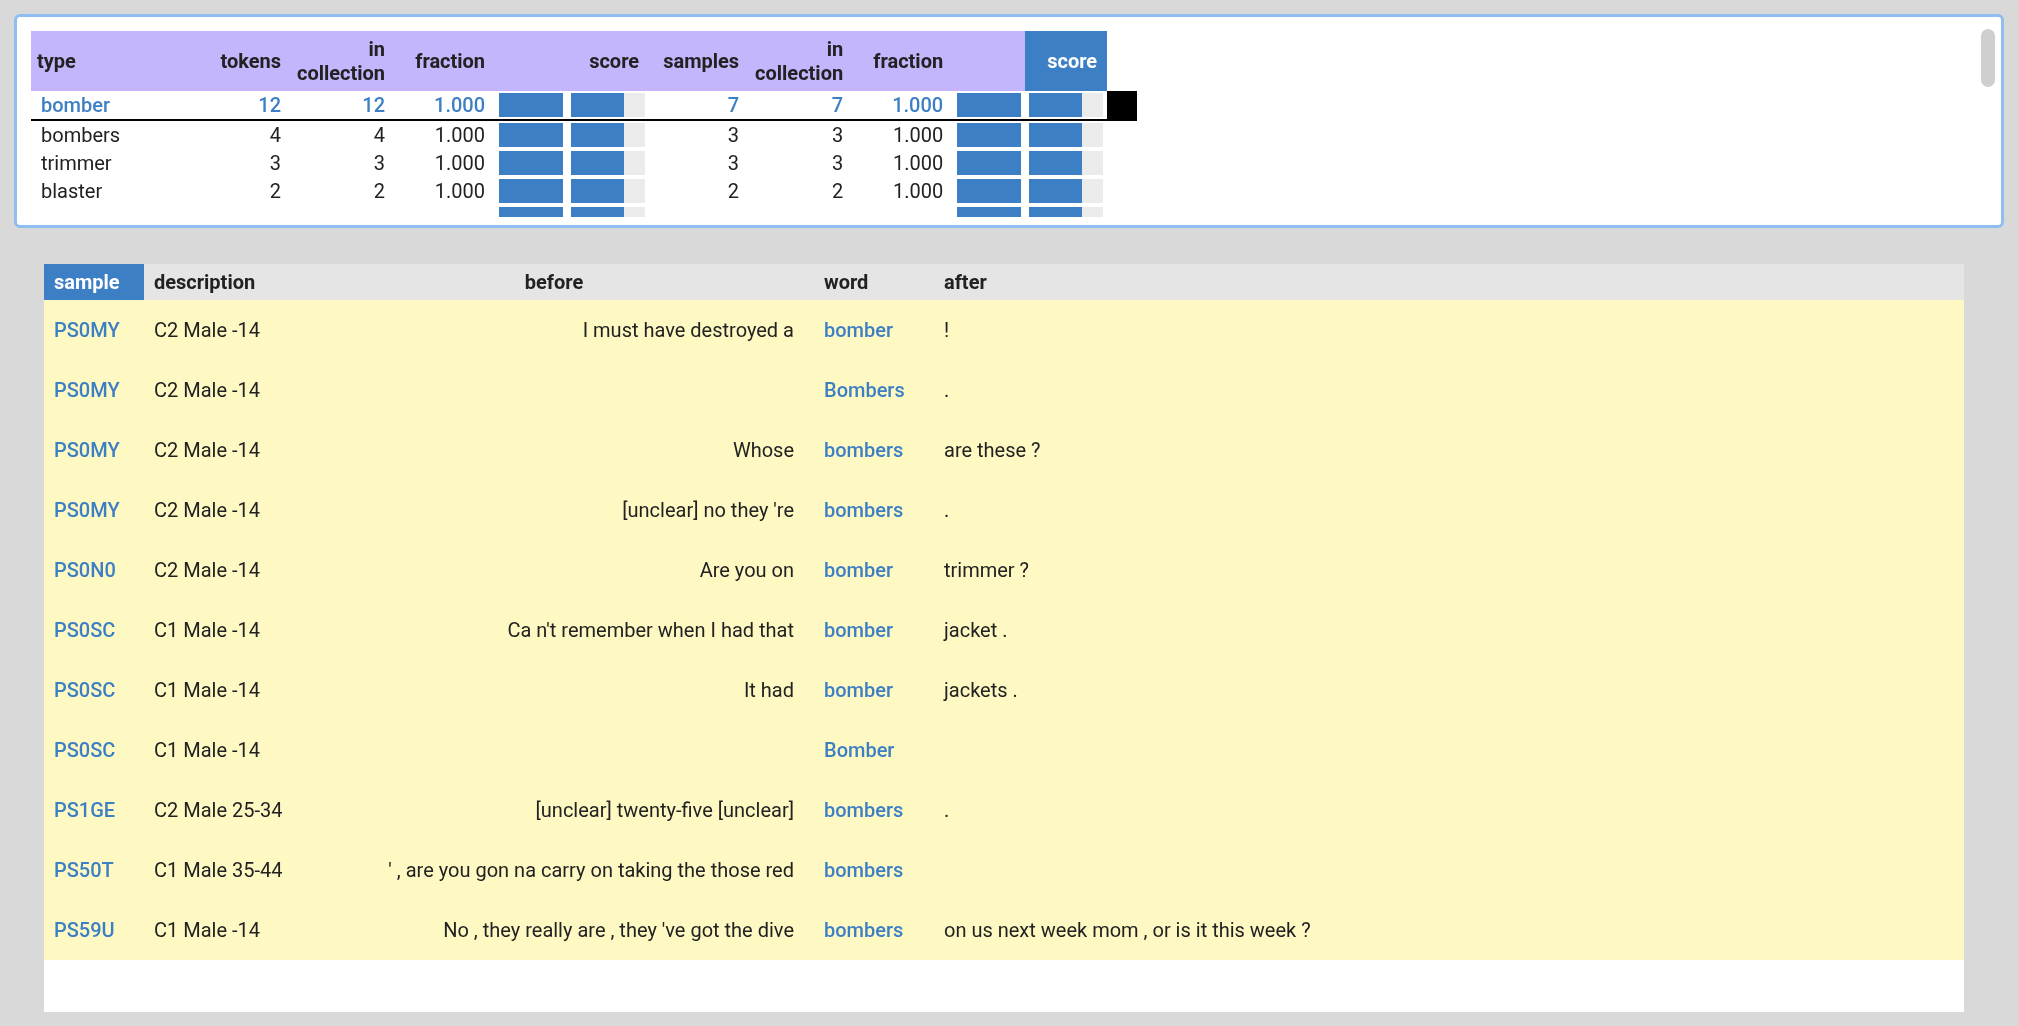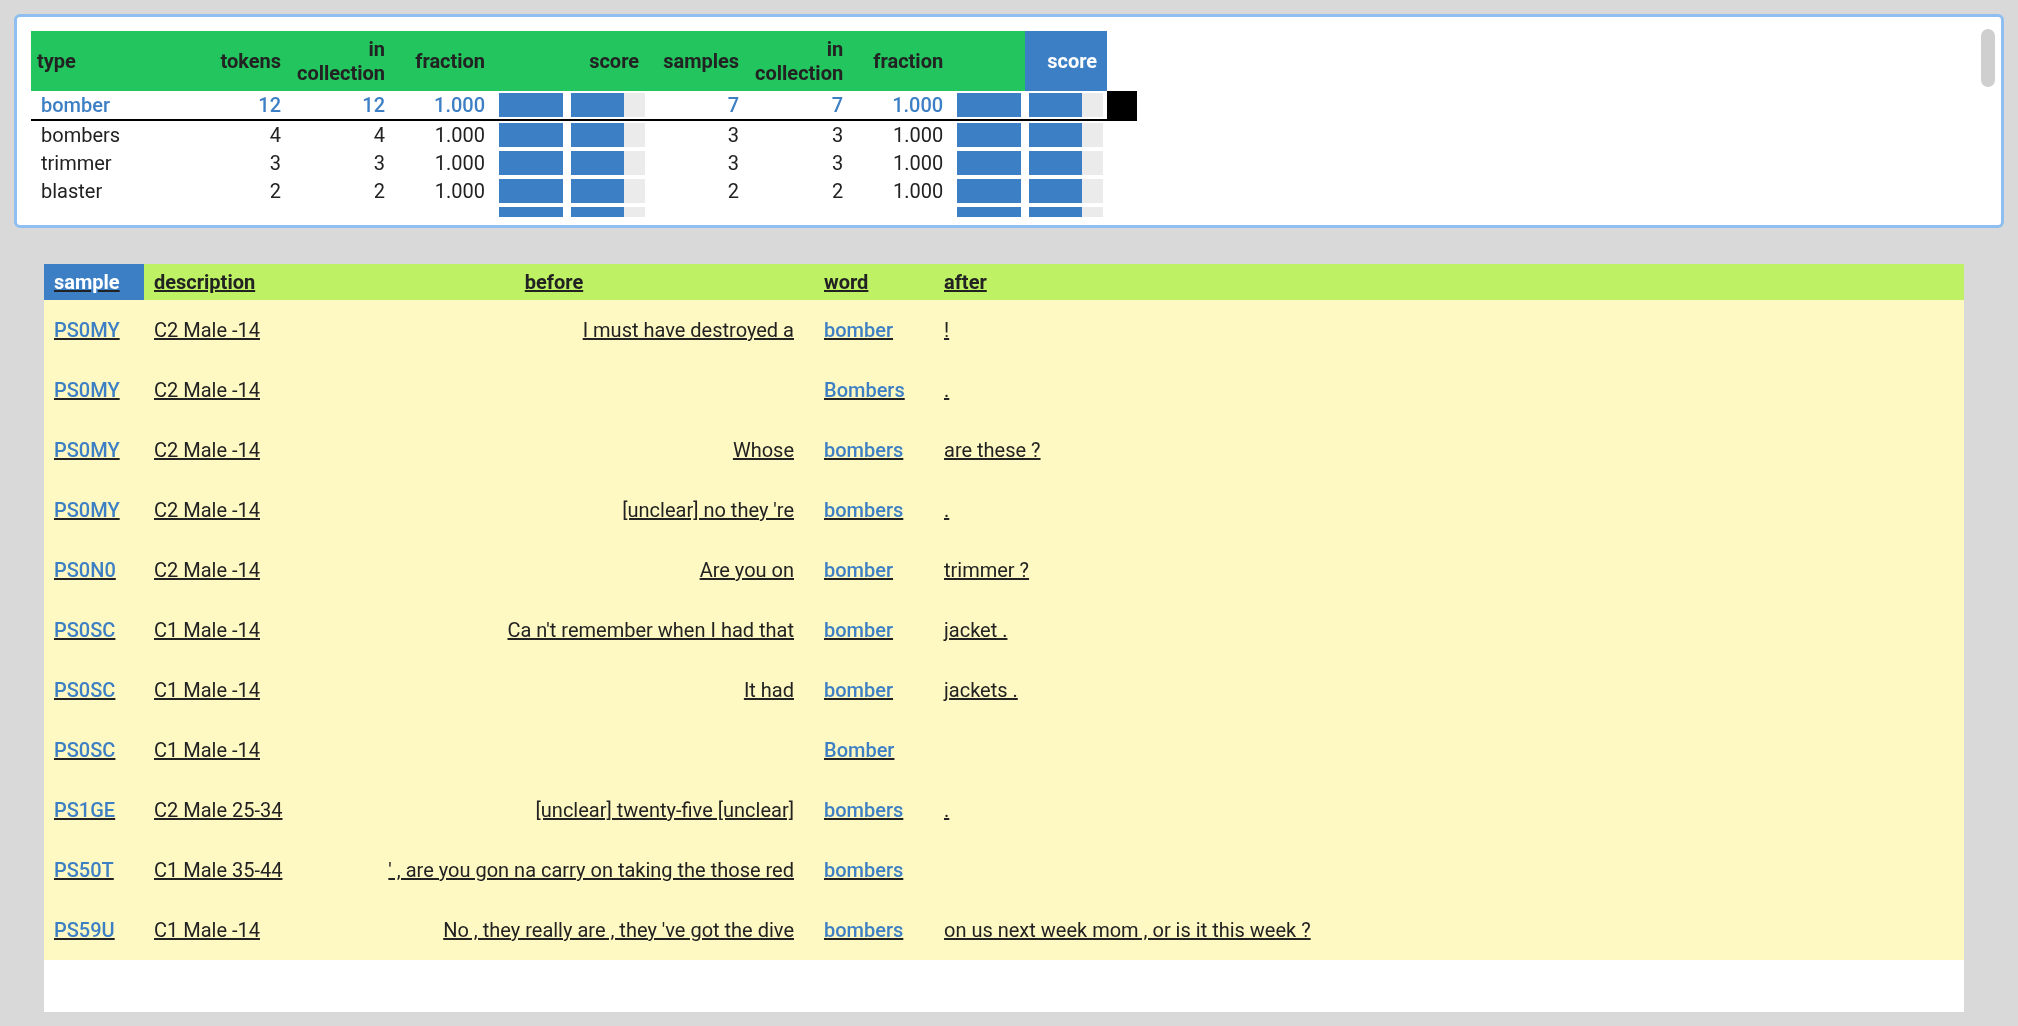--- a/index.html
+++ b/index.html
@@ -40,21 +40,21 @@
     table-layout: fixed;
   }
   .types col.c-type   { width: 160px; }
   .types col.c-num    { width: 100px; }
   .types col.c-frac   { width: 100px; }
   .types col.c-bar    { width:  72px; }
   .types col.c-score  { width:  82px; }
   .types col.c-mark   { width:  30px; }
 
   .types th {
-    background: #22c55e;
+    background: #c4b5fd;
     font-weight: 700;
     text-align: right;
     padding: 6px 10px 6px 6px;
     border: none;
   }
   .types th.left { text-align: left; }
   .types th.score-active {
     background: #3d7fc4;
     color: #fff;
   }
@@ -92,35 +92,34 @@
     height: 28px;
     background: #000;
   }
 
   
   .bottom-panel {
     margin: 36px 40px 0 30px;
     background: #fff;
     border-radius: 2px;
     padding: 0;
-    text-decoration: underline;
   }
   table.samples {
     border-collapse: collapse;
     width: 100%;
     table-layout: fixed;
   }
   .samples col.s-sample { width: 100px; }
   .samples col.s-desc   { width: 160px; }
   .samples col.s-before { width: 500px; }
   .samples col.s-word   { width: 130px; }
   .samples col.s-after  { width: auto; }
 
   .samples th {
-    background: #bef264;
+    background: #e5e5e5;
     font-weight: 700;
     text-align: left;
     padding: 6px 10px;
   }
   .samples th.sample-active {
     background: #3d7fc4;
     color: #fff;
   }
   .samples th.before { text-align: center; }
   .samples th.word   { text-align: left; padding-left: 20px; }

